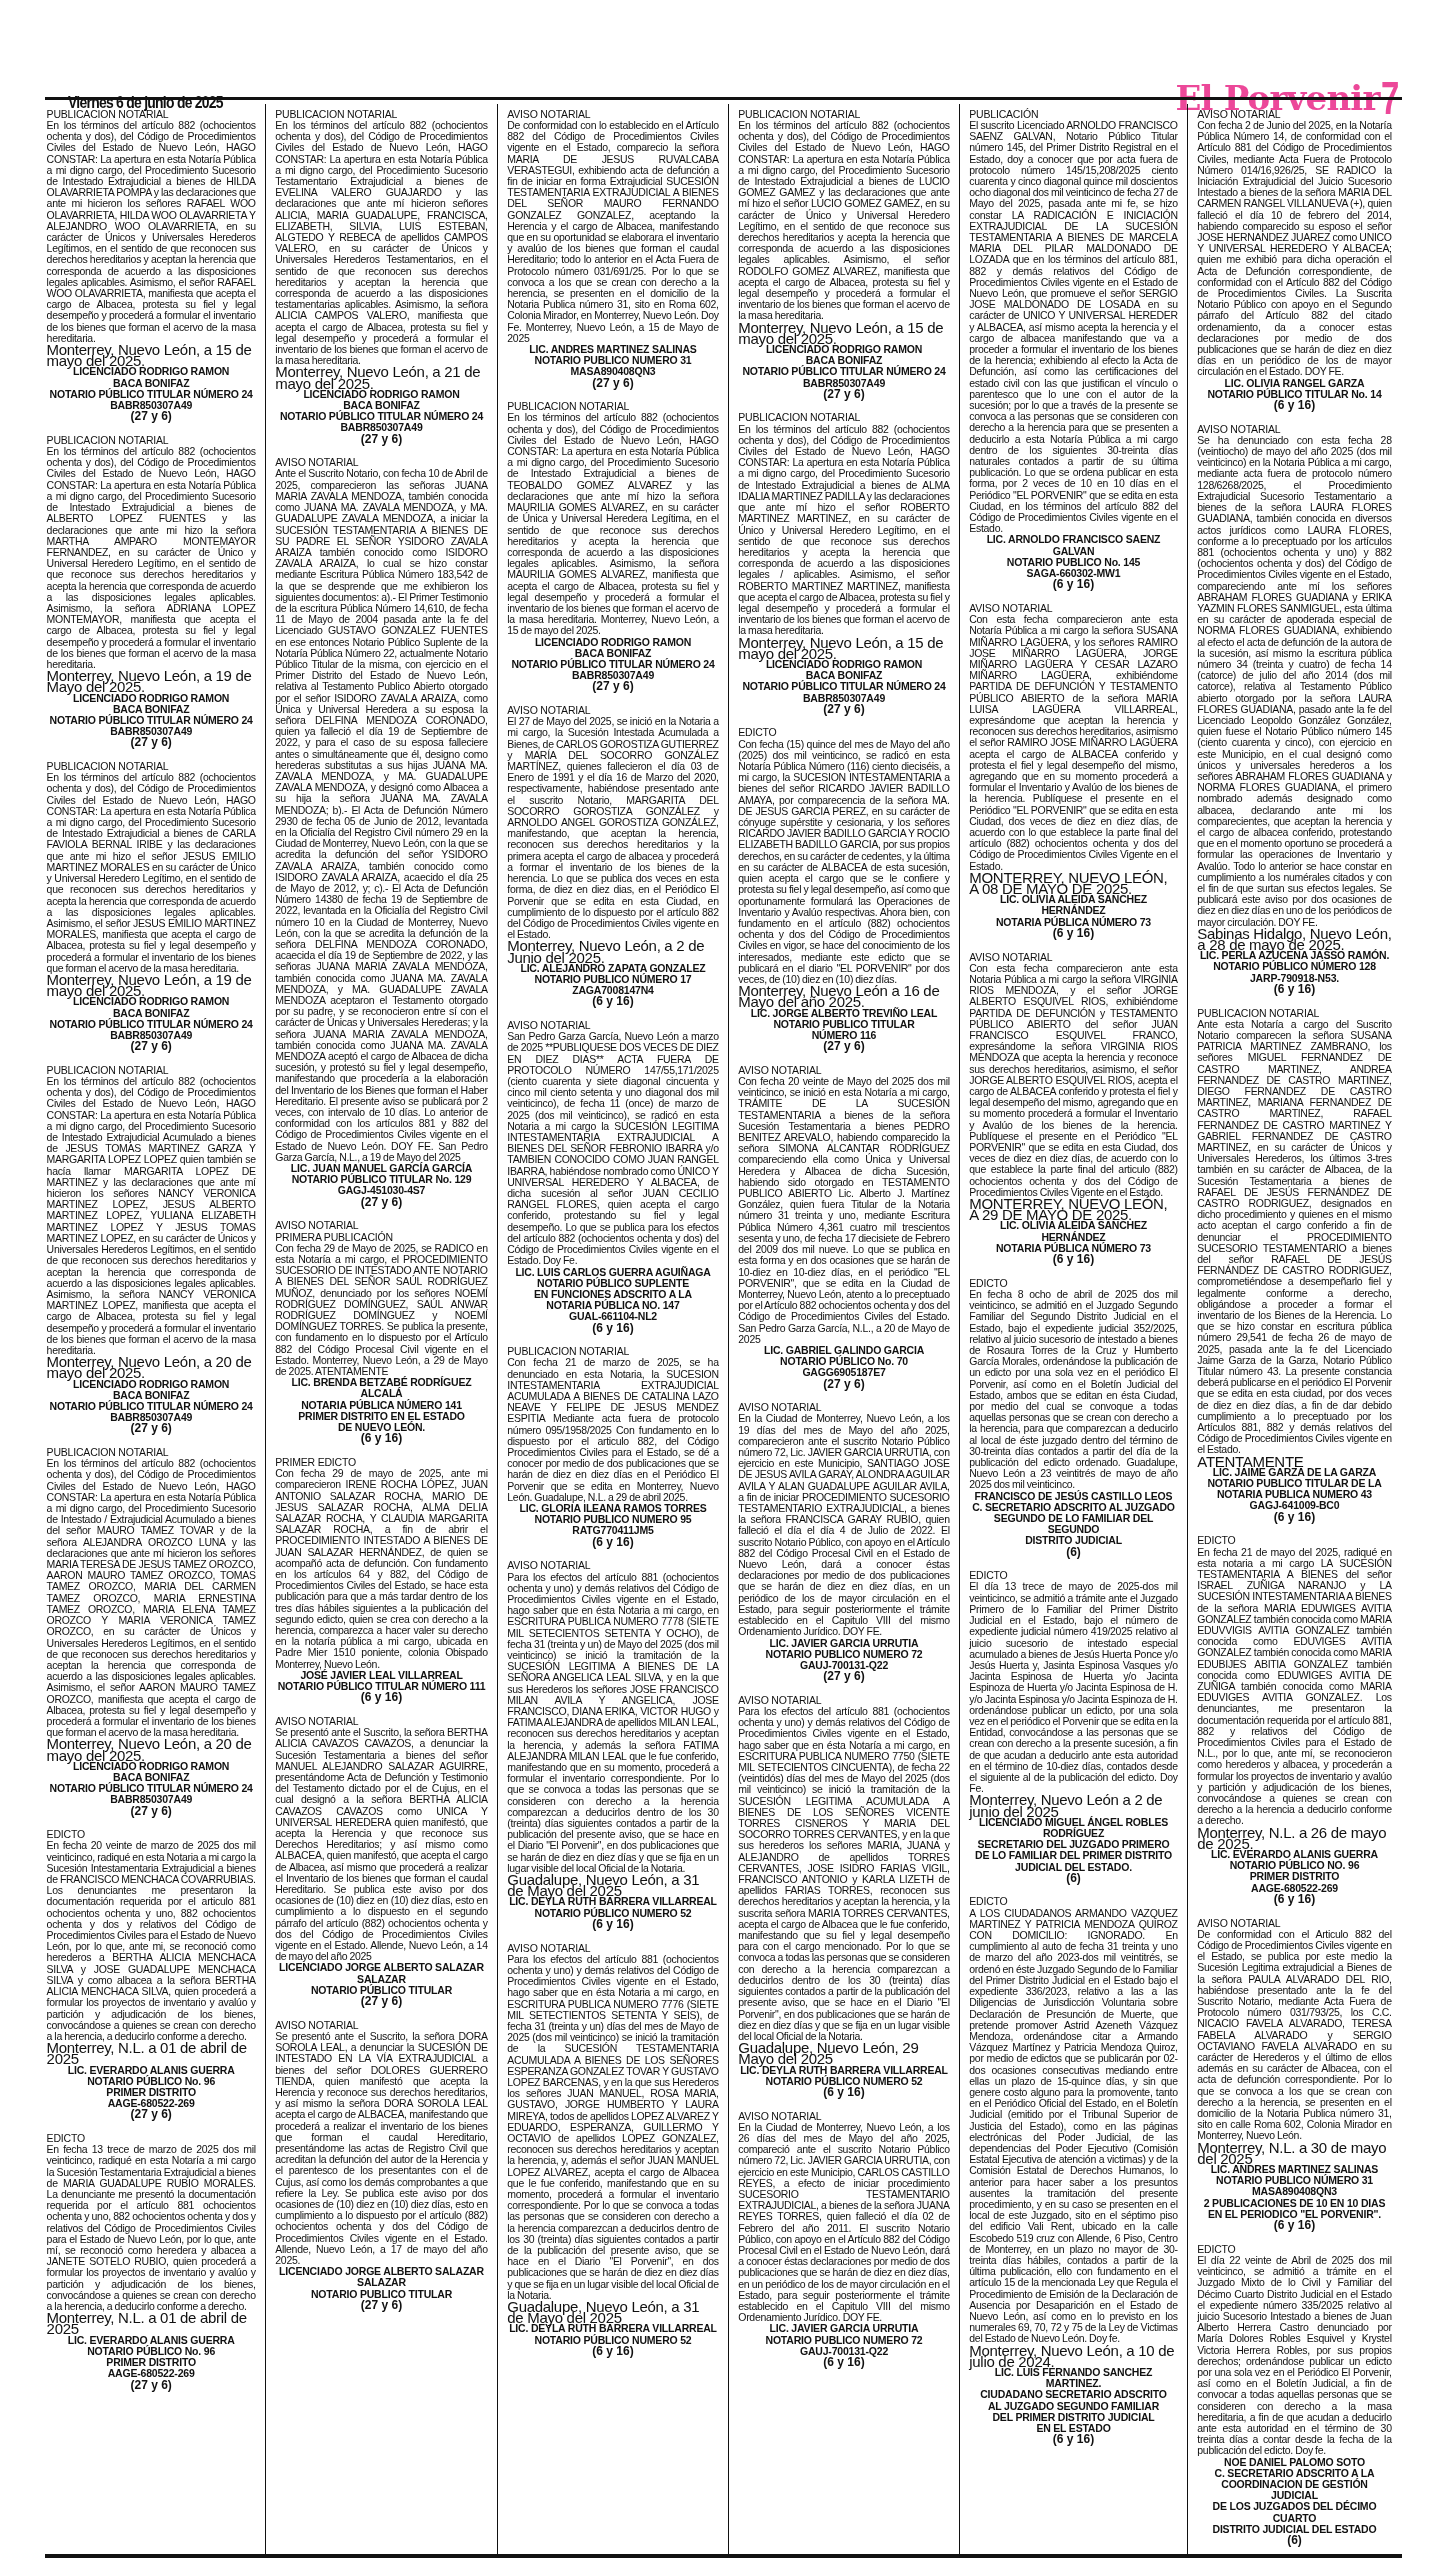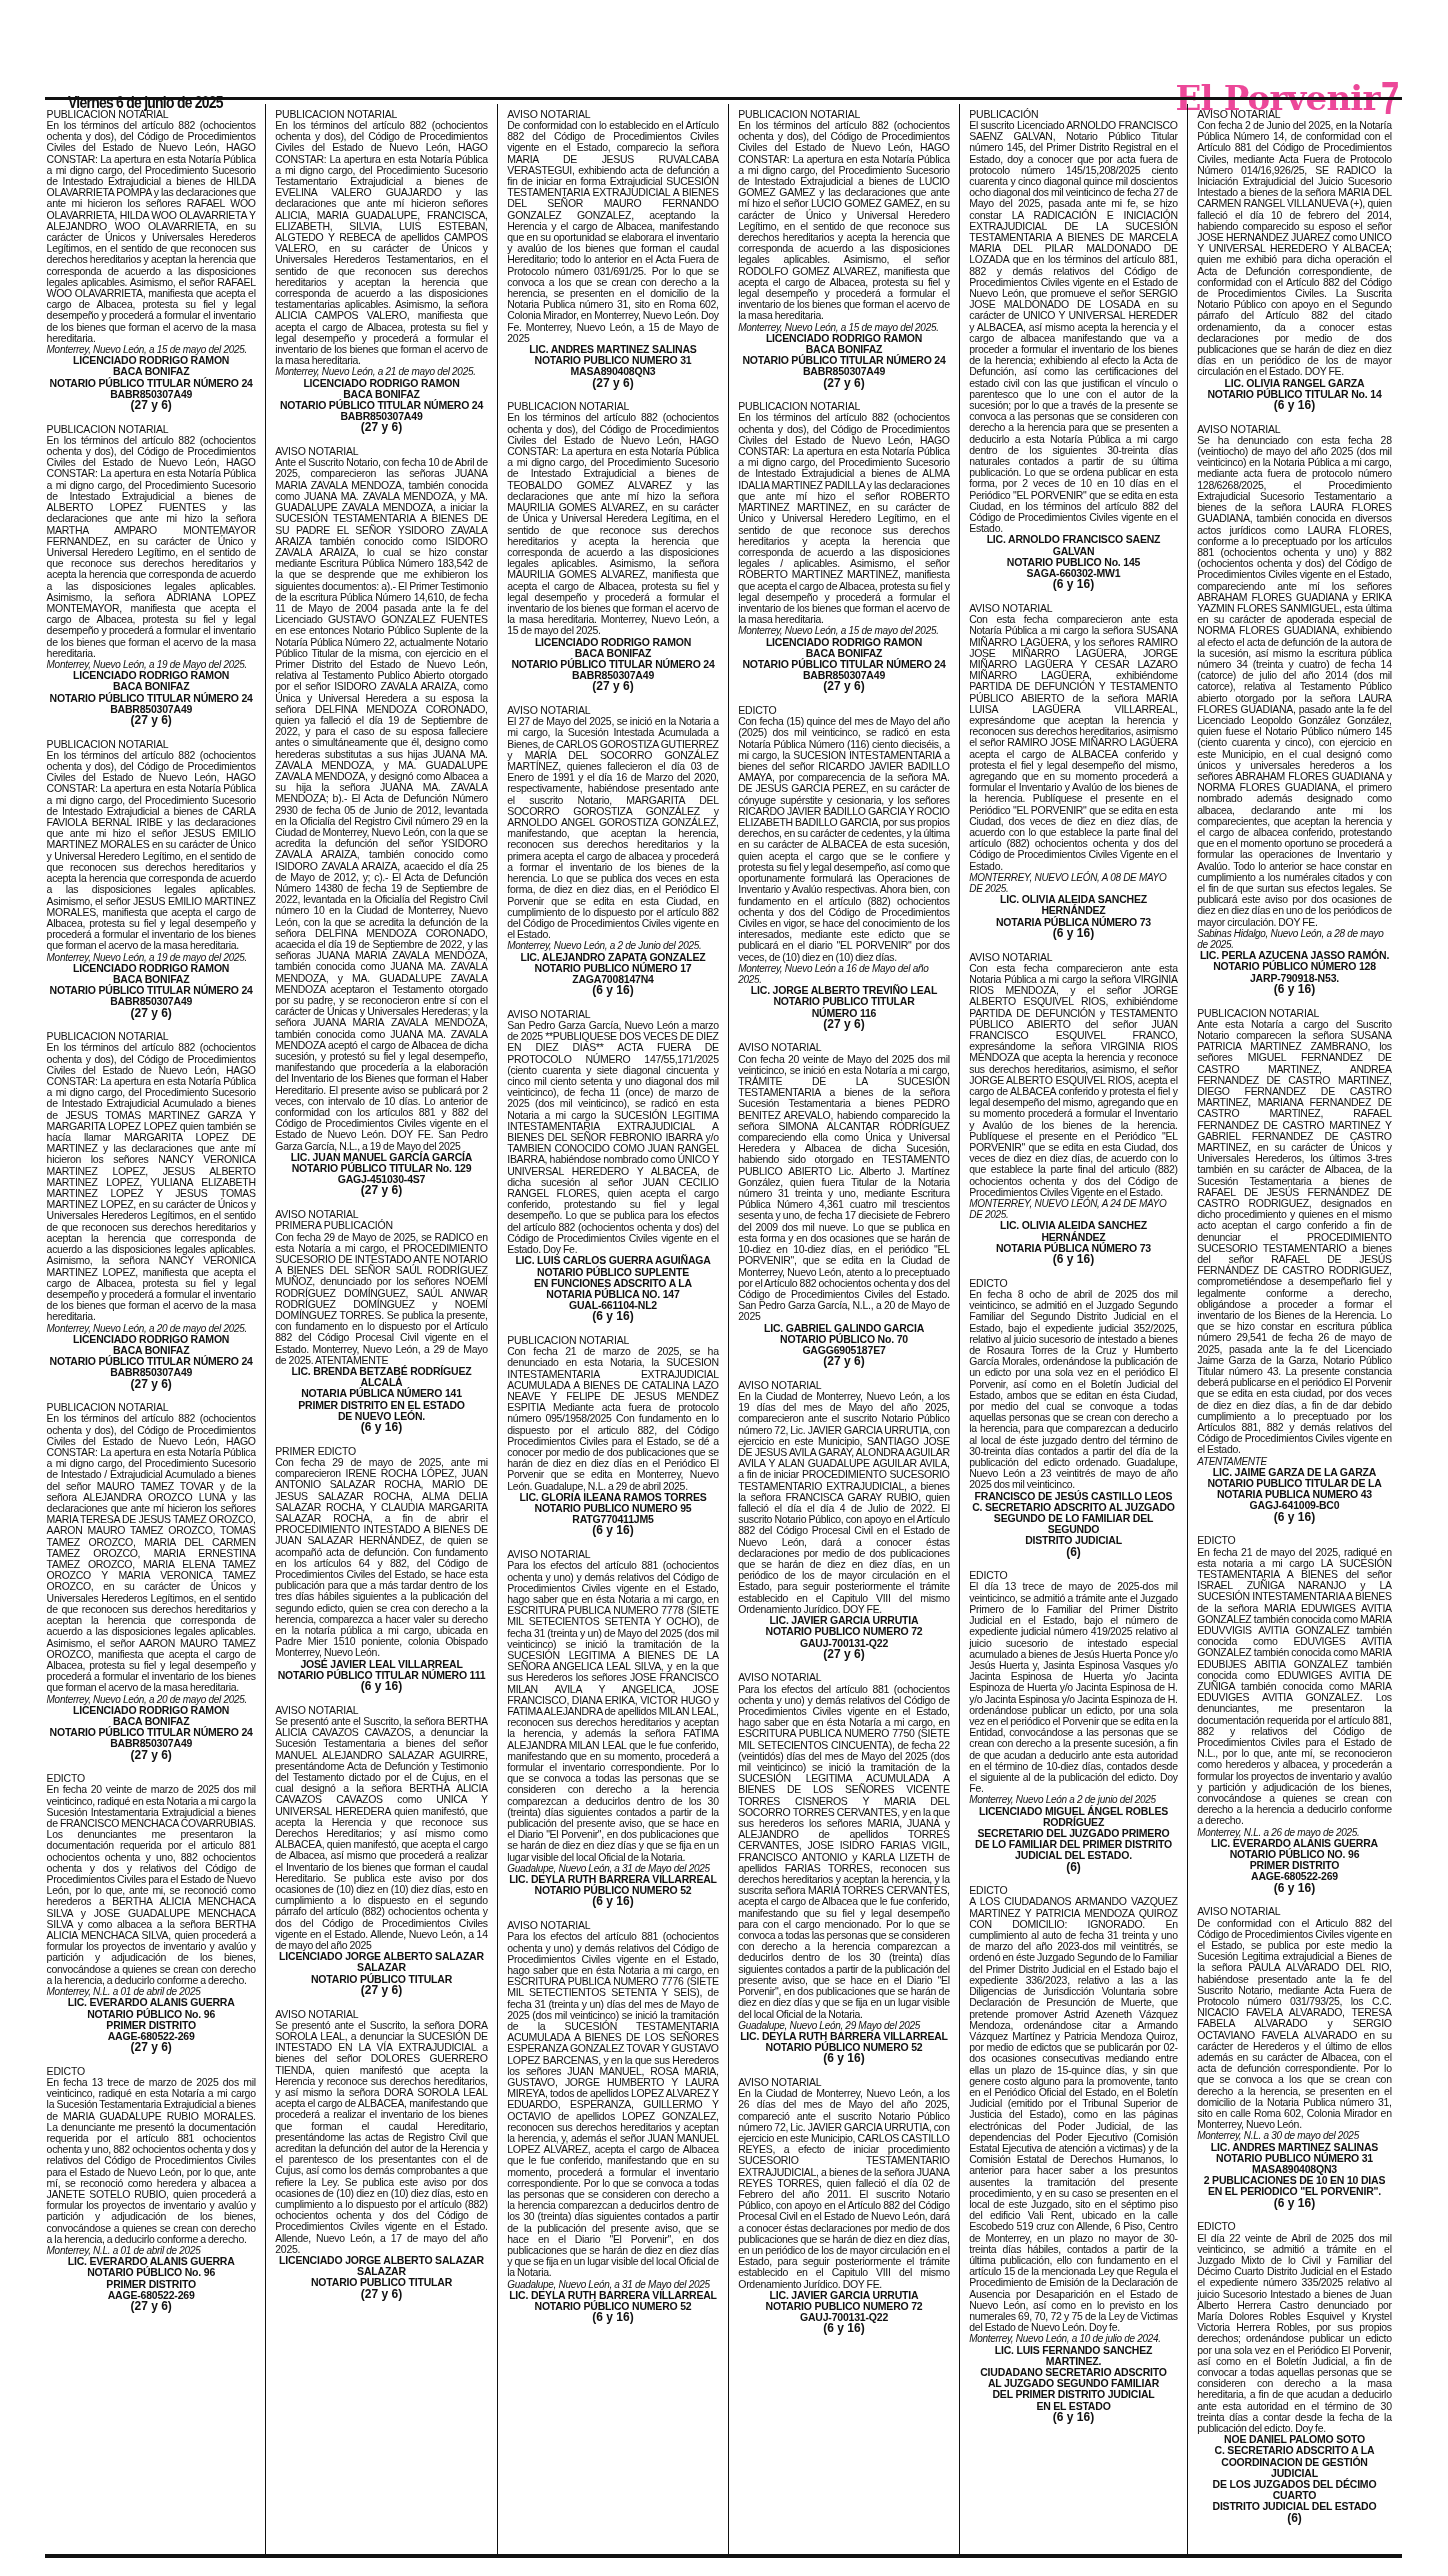--- a/index.html
+++ b/index.html
@@ -15,21 +15,21 @@
   .col + .col { border-left:1.6px solid #111; }
   .col-1 { width:220px; padding-left:1.6px; }
   .col-2 { width:232px; }
   .col-3 { width:231px; }
   .col-4 { width:231px; }
   .col-5 { width:228px; }
   .col-6 { width:214px; }
   .notice { margin:0 0 12.5px 0; }
   .notice-title { text-align:left; font-weight:normal; font-size:10.5px; line-height:11.2px; letter-spacing:-0.2px; }
   .notice-body { font-size:10.5px; line-height:11.2px; text-align:justify; letter-spacing:-0.3px; word-spacing:-0.4px; hyphens:auto; }
-  .notice-place { font-size:10px; line-height:11.2px; letter-spacing:-0.3px;font-style:italic; }
+  .notice-place { font-size:15px; line-height:11.2px; letter-spacing:-0.3px; }
   .sig { text-align:center; font-weight:bold; font-size:10.5px; line-height:11.2px; letter-spacing:-0.2px; }
   .pubs { text-align:center; font-weight:bold; font-size:12px; line-height:11.2px; }
 </style>
 </head>
 <body>
 
 <div class="masthead">
   <div class="date">Viernes 6 de junio de 2025</div>
   <div class="logo"><span>El Porvenir</span><span class="pg">7</span></div>
 </div>
@@ -300,21 +300,21 @@
         <div class="notice-title">AVISO NOTARIAL</div>
         <div class="notice-body" lang="es">Con esta fecha comparecieron ante esta Notaría Pública a mi cargo la señora SUSANA MIÑARRO LAGÜERA, y los señores RAMIRO JOSE MIÑARRO LAGÜERA, JORGE MIÑARRO LAGÜERA Y CESAR LAZARO MIÑARRO LAGÜERA, exhibiéndome PARTIDA DE DEFUNCIÓN Y TESTAMENTO PÚBLICO ABIERTO de la señora MARIA LUISA LAGÜERA VILLARREAL, expresándome que aceptan la herencia y reconocen sus derechos hereditarios, asimismo el señor RAMIRO JOSE MIÑARRO LAGÜERA acepta el cargo de ALBACEA conferido y protesta el fiel y legal desempeño del mismo, agregando que en su momento procederá a formular el Inventario y Avalúo de los bienes de la herencia. Publíquese el presente en el Periódico "EL PORVENIR" que se edita en esta Ciudad, dos veces de diez en diez días, de acuerdo con lo que establece la parte final del artículo (882) ochocientos ochenta y dos del Código de Procedimientos Civiles Vigente en el Estado.</div>
         <div class="notice-place">MONTERREY, NUEVO LEÓN, A 08 DE MAYO DE 2025.</div>
         <div class="sig">LIC. OLIVIA ALEIDA SANCHEZ HERNÁNDEZ</div>
         <div class="sig">NOTARIA PÚBLICA NÚMERO 73</div>
         <div class="pubs">(6 y 16)</div>
       </div>
       <div class="notice">
         <div class="notice-title">AVISO NOTARIAL</div>
         <div class="notice-body" lang="es">Con esta fecha comparecieron ante esta Notaria Pública a mi cargo la señora VIRGINIA RIOS MENDOZA, y el señor JORGE ALBERTO ESQUIVEL RIOS, exhibiéndome PARTIDA DE DEFUNCIÓN y TESTAMENTO PÚBLICO ABIERTO del señor JUAN FRANCISCO ESQUIVEL FRANCO, expresándome la señora VIRGINIA RIOS MENDOZA que acepta la herencia y reconoce sus derechos hereditarios, asimismo, el señor JORGE ALBERTO ESQUIVEL RIOS, acepta el cargo de ALBACEA conferido y protesta el fiel y legal desempeño del mismo, agregando que en su momento procederá a formular el Inventario y Avalúo de los bienes de la herencia. Publíquese el presente en el Periódico "EL PORVENIR" que se edita en esta Ciudad, dos veces de diez en diez días, de acuerdo con lo que establece la parte final del articulo (882) ochocientos ochenta y dos del Código de Procedimientos Civiles Vigente en el Estado.</div>
-        <div class="notice-place">MONTERREY, NUEVO LEÓN, A 24 DE MAYO DE 2025.</div>
+        <div class="notice-place">MONTERREY, NUEVO LEÓN, A 29 DE MAYO DE 2025.</div>
         <div class="sig">LIC. OLIVIA ALEIDA SANCHEZ HERNÁNDEZ</div>
         <div class="sig">NOTARIA PÚBLICA NÚMERO 73</div>
         <div class="pubs">(6 y 16)</div>
       </div>
       <div class="notice">
         <div class="notice-title">EDICTO</div>
         <div class="notice-body" lang="es">En fecha 8 ocho de abril de 2025 dos mil veinticinco, se admitió en el Juzgado Segundo Familiar del Segundo Distrito Judicial en el Estado, bajo el expediente judicial 352/2025, relativo al juicio sucesorio de intestado a bienes de Rosaura Torres de la Cruz y Humberto García Morales, ordenándose la publicación de un edicto por una sola vez en el periódico El Porvenir, así como en el Boletín Judicial del Estado, ambos que se editan en ésta Ciudad, por medio del cual se convoque a todas aquellas personas que se crean con derecho a la herencia, para que comparezcan a deducirlo al local de éste juzgado dentro del término de 30-treinta días contados a partir del día de la publicación del edicto ordenado. Guadalupe, Nuevo León a 23 veintitrés de mayo de año 2025 dos mil veinticinco.</div>
         <div class="sig">FRANCISCO DE JESÚS CASTILLO LEOS</div>
         <div class="sig">C. SECRETARIO ADSCRITO AL JUZGADO</div>
         <div class="sig">SEGUNDO DE LO FAMILIAR DEL SEGUNDO</div>

